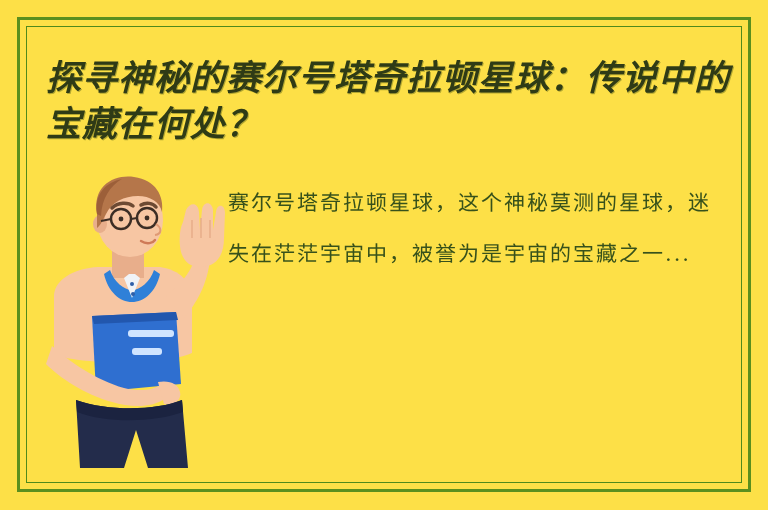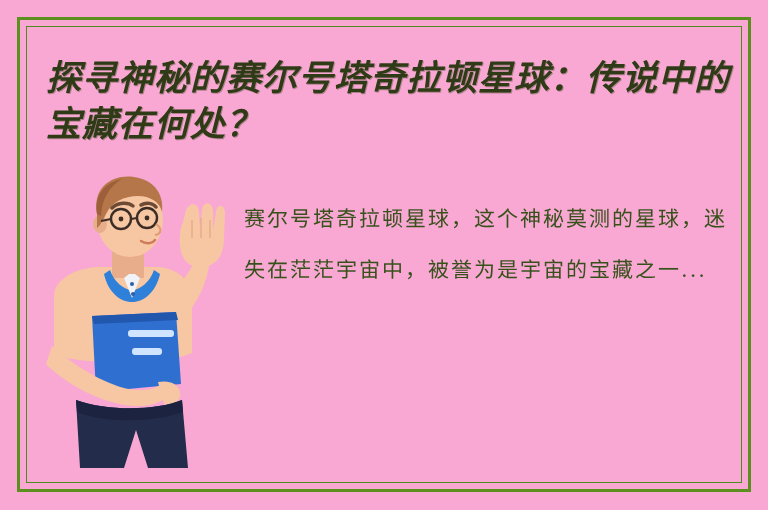--- a/index.html
+++ b/index.html
@@ -11,21 +11,21 @@
     width: 768px;
     height: 510px;
     overflow: hidden;
     font-family: "Liberation Sans", "DejaVu Sans", sans-serif;
   }
 
   .card {
     position: relative;
     width: 768px;
     height: 510px;
-    background: #f9a8d4;
+    background: #fde047;
     box-sizing: border-box;
   }
 
   
   .frame-outer {
     position: absolute;
     left: 17px;
     top: 17px;
     right: 17px;
     bottom: 18px;
@@ -60,21 +60,21 @@
     color: #2f3b16;
     text-shadow: 1px 1px 0 rgba(40,60,10,0.35);
   }
 
   
   .excerpt {
     position: absolute;
     left: 228px;
     top: 178px;
     width: 500px;
-    margin: 16px;
+    margin: 0;
     font-family: "DejaVu Serif", "Liberation Serif", serif;
     font-size: 21px;
     line-height: 51px;
     letter-spacing: 2px;
     color: #37511b;
   }
 
   
   .illustration {
     position: absolute;

